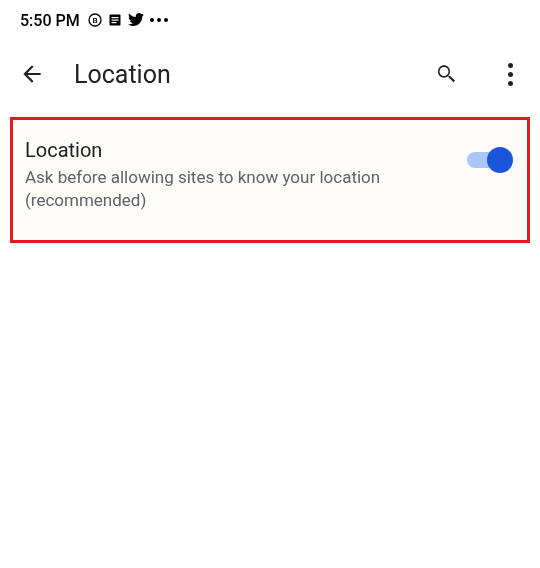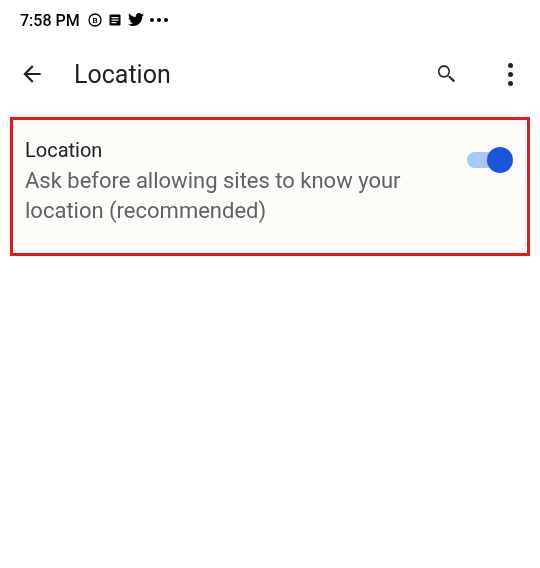--- a/index.html
+++ b/index.html
@@ -118,21 +118,21 @@
     }
     .setting-text {
       flex: 1;
     }
     .setting-title {
       font-size: 20px;
       color: #202124;
       margin-bottom: 4px;
     }
     .setting-sub {
-      font-size: 22px;
+      font-size: 17px;
       color: #5f6368;
       line-height: 1.35;
     }
     .toggle {
       position: relative;
       width: 44px;
       height: 24px;
       margin-top: 10px;
       margin-right: 4px;
       flex-shrink: 0;
@@ -175,21 +175,21 @@
       height: 5px;
       background: #202124;
       border-radius: 50%;
     }
   </style>
 </head>
 <body>
 
 <div class="status-bar">
   <div class="status-left">
-    <span class="time">7:58 PM</span>
+    <span class="time">5:50 PM</span>
     <span class="status-icon">
       <svg width="14" height="14" viewBox="0 0 14 14">
           <circle cx="7" cy="7" r="6" fill="none" stroke="#000" stroke-width="1.3"></circle>
           <text x="7" y="10" font-size="8" font-weight="600" text-anchor="middle" fill="#000">B</text>
         </svg>
     </span>
     <span class="status-icon">
       <svg width="14" height="14" viewBox="0 0 14 14">
           <rect x="1.5" y="1.5" width="11" height="11" rx="1" fill="#000"></rect>
           <rect x="3.5" y="4" width="7" height="1.2" fill="#fff"></rect>

